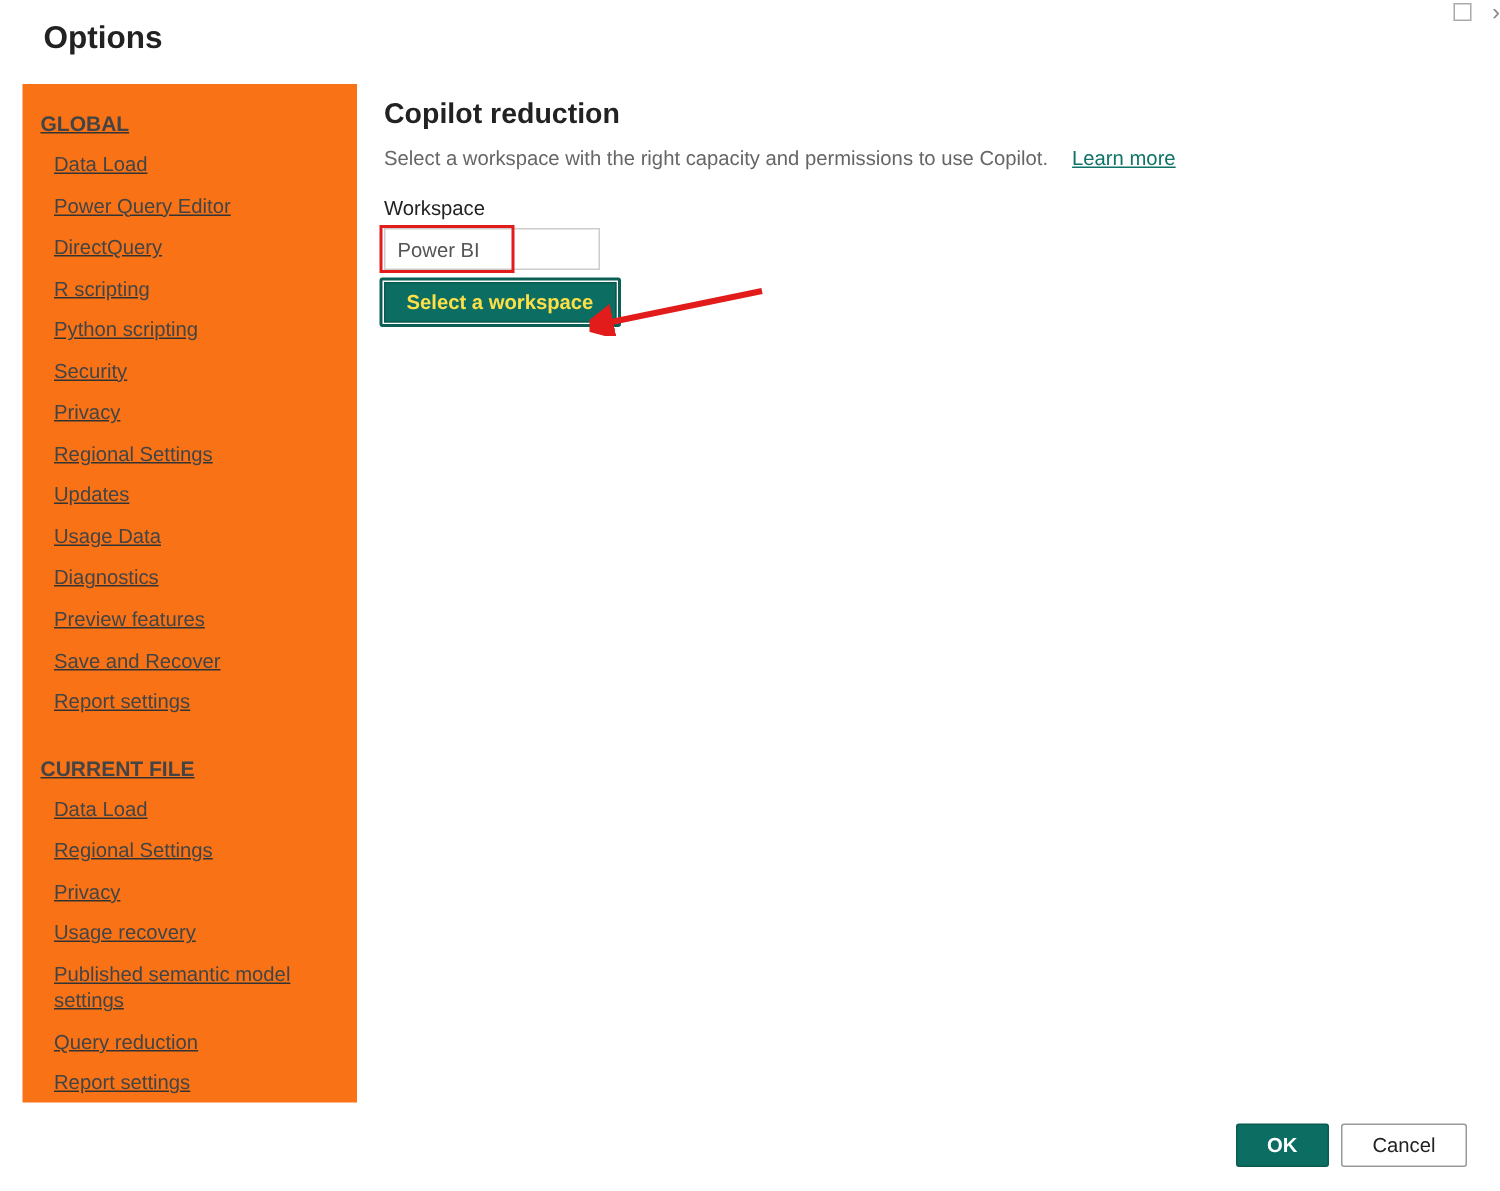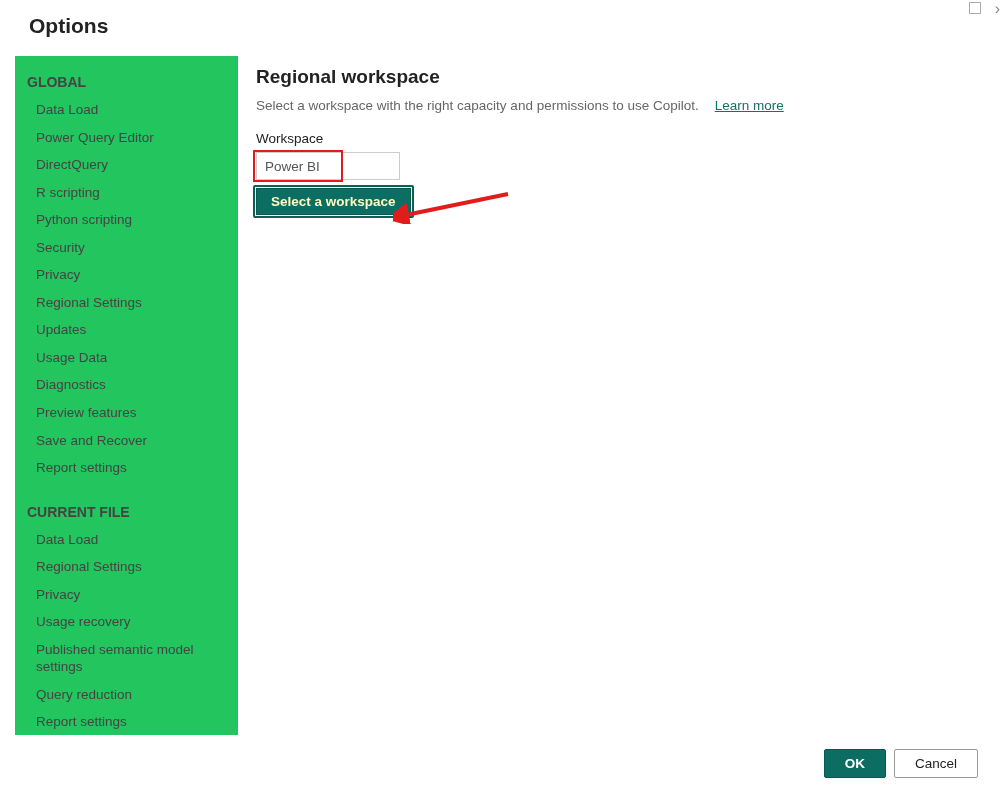--- a/index.html
+++ b/index.html
@@ -22,24 +22,25 @@
       font-weight: 600;
       color: #222;
       padding: 14px 0 18px 29px;
     }
     .layout {
       display: flex;
       padding-left: 15px;
     }
     .sidebar {
       width: 223px;
-      background: #22c55e;
+      background: #f97316;
       padding-top: 14px;
       padding-bottom: 6px;
       height: 679px;
+      text-decoration: underline;
     }
     .sidebar-section-header {
       font-size: 14px;
       color: #444;
       font-weight: 600;
       padding: 4px 12px 6px 12px;
     }
     .sidebar-item {
       font-size: 13.5px;
       color: #444;
@@ -120,21 +121,21 @@
       top: -3px;
       left: -3px;
       right: -3px;
       bottom: -3px;
       border: 2px solid #0b5f54;
       border-radius: 2px;
       pointer-events: none;
     }
     .select-btn {
       background: #0c6e62;
-      color: #fef9c3;
+      color: #fde047;
       border: 1px solid #0a5a50;
       padding: 5px 14px;
       font-size: 13.5px;
       font-weight: 600;
       font-family: inherit;
       cursor: pointer;
     }
     
     .red-arrow {
       position: absolute;
@@ -225,21 +226,21 @@
         <div class="sidebar-item">Regional Settings</div>
         <div class="sidebar-item">Privacy</div>
         <div class="sidebar-item">Usage recovery</div>
         <div class="sidebar-item">Published semantic model settings</div>
         <div class="sidebar-item">Query reduction</div>
         <div class="sidebar-item">Report settings</div>
       </div>
   </div>
 
   <div class="main">
-    <div class="main-title">Regional workspace</div>
+    <div class="main-title">Copilot reduction</div>
     <div class="main-desc-row">
       <span class="main-desc">Select a workspace with the right capacity and permissions to use Copilot.</span>
       <a class="learn-more">Learn more</a>
     </div>
     <div class="workspace-label">Workspace</div>
     <div class="workspace-box">
       <input class="workspace-input" type="text" readonly="" value="Power BI" style="">
       <div class="red-rect"></div>
     </div>
     <div class="select-btn-wrap">

